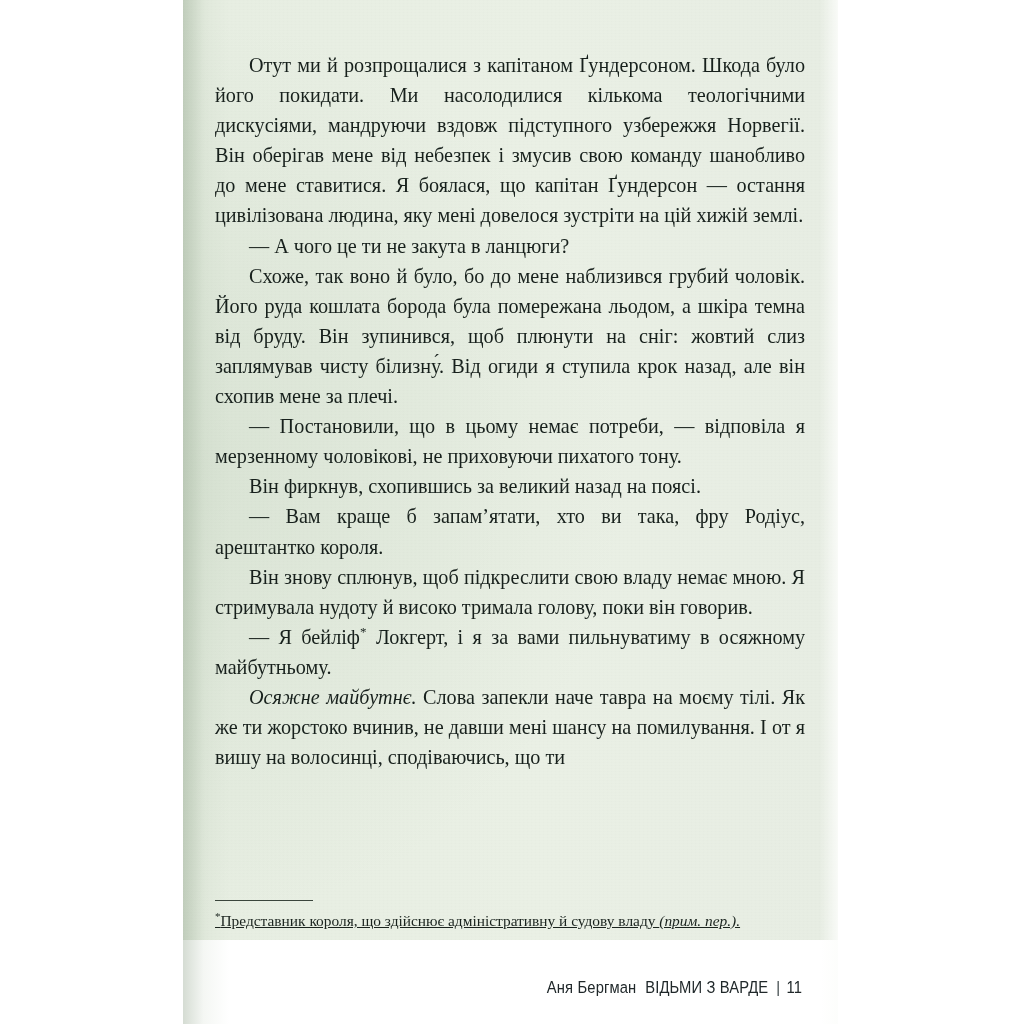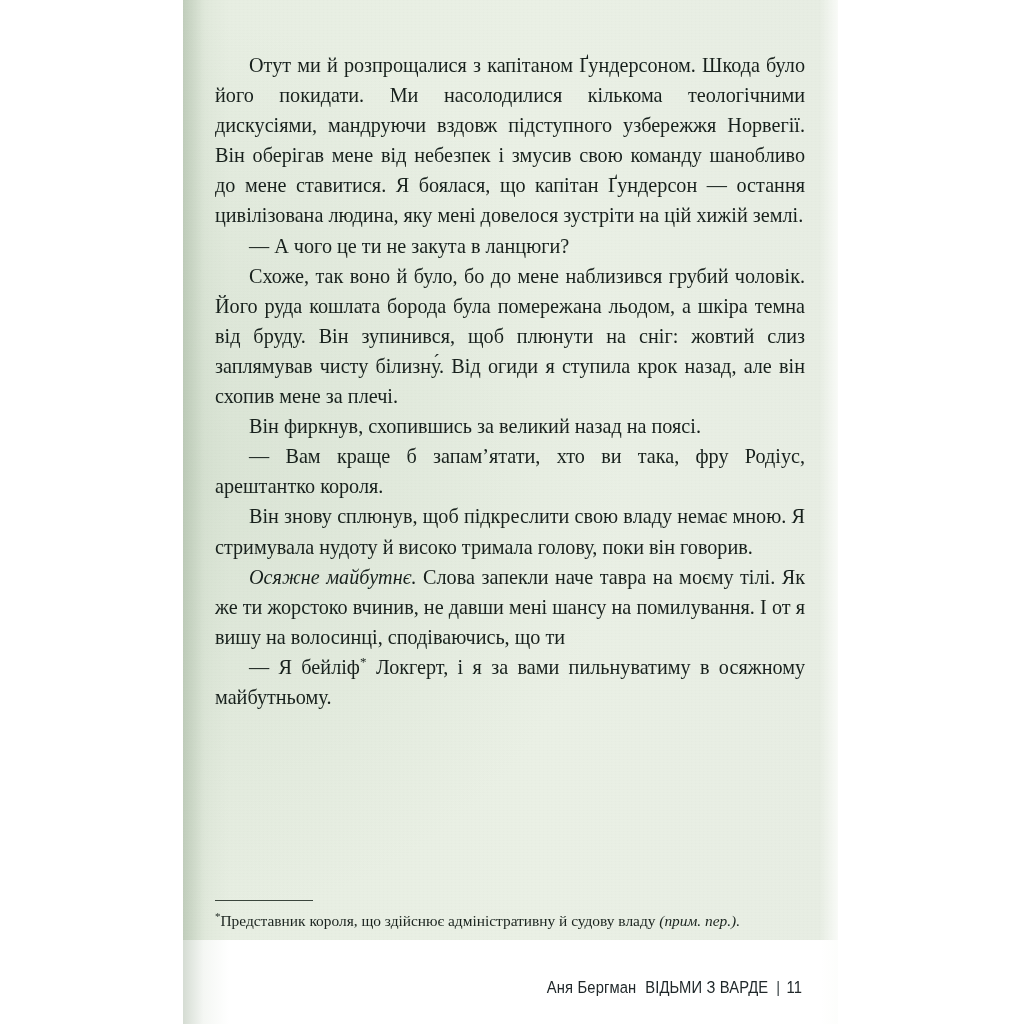--- a/index.html
+++ b/index.html
@@ -95,20 +95,21 @@
   }
 
   
   #footnote {
     position: absolute;
     left: 32px;            
     top: 900px;
     width: 612px;
     font-family: "Liberation Serif", "DejaVu Serif", serif;
     color: #1a231e;
+    text-decoration: underline;
   }
 
   #footnote-rule {
     width: 98px;
     height: 0;
     border-top: 1.3px solid #3a453c;
     margin: 0 0 9px 0;
   }
 
   #footnote-text {
@@ -171,30 +172,31 @@
 
     <div id="text-block">
 
       <p class="para">Отут ми й розпрощалися з капітаном Ґундерсоном. Шкода було його покидати. Ми насолодилися кількома теологічними дискусіями, мандруючи вздовж підступного узбережжя Норвегії. Він оберігав мене від небезпек і змусив свою команду шанобливо до мене ставитися. Я боялася, що капітан Ґундерсон — остання цивілізована людина, яку мені довелося зустріти на цій хижій землі.</p>
 
       <p class="para">— А чого це ти не закута в ланцюги?</p>
 
       <p class="para">Схоже, так воно й було, бо до мене наблизився грубий чоловік. Його руда кошлата борода була помережана льодом, а шкіра темна від бруду. Він зупинився, щоб плюнути на сніг: жовтий слиз заплямував чисту білизну́. Від огиди я ступила крок назад, але він схопив мене за плечі.</p>
 
 
+      <p class="para">— Постановили, що в цьому немає потреби, — відповіла я мерзенному чоловікові, не приховуючи пихатого тону.</p>
 
       <p class="para">Він фиркнув, схопившись за великий назад на поясі.</p>
 
       <p class="para">— Вам краще б запам’ятати, хто ви така, фру Родіус, арештантко короля.</p>
 
       <p class="para">Він знову сплюнув, щоб підкреслити свою владу немає мною. Я стримувала нудоту й високо тримала голову, поки він говорив.</p>
 
+      <p class="para"><span>— Я бейліф</span><sup class="fn-ref">*</sup><span> Локгерт, і я за вами пильнуватиму в осяжному майбутньому.</span></p>
+
       <p class="para italic-lead"><em>Осяжне майбутнє.</em><span> Слова запекли наче тавра на моєму тілі. Як же ти жорстоко вчинив, не давши мені шансу на помилування. І от я вишу на волосинці, сподіваючись, що ти</span></p>
-
-      <p class="para"><span>— Я бейліф</span><sup class="fn-ref">*</sup><span> Локгерт, і я за вами пильнуватиму в осяжному майбутньому.</span></p>
 
     </div>
 
     <div id="footnote">
       <div id="footnote-rule"></div>
       <p id="footnote-text"><span class="star">*</span><span>Представник короля, що здійснює адміністративну й судову владу </span><span id="footnote-note">(прим. пер.).</span></p>
     </div>
 
     <div id="running-foot">
       <span class="author">Аня Бергман</span><span class="title">ВІДЬМИ З ВАРДЕ</span><span class="sep">|</span><span class="pageno">11</span>

